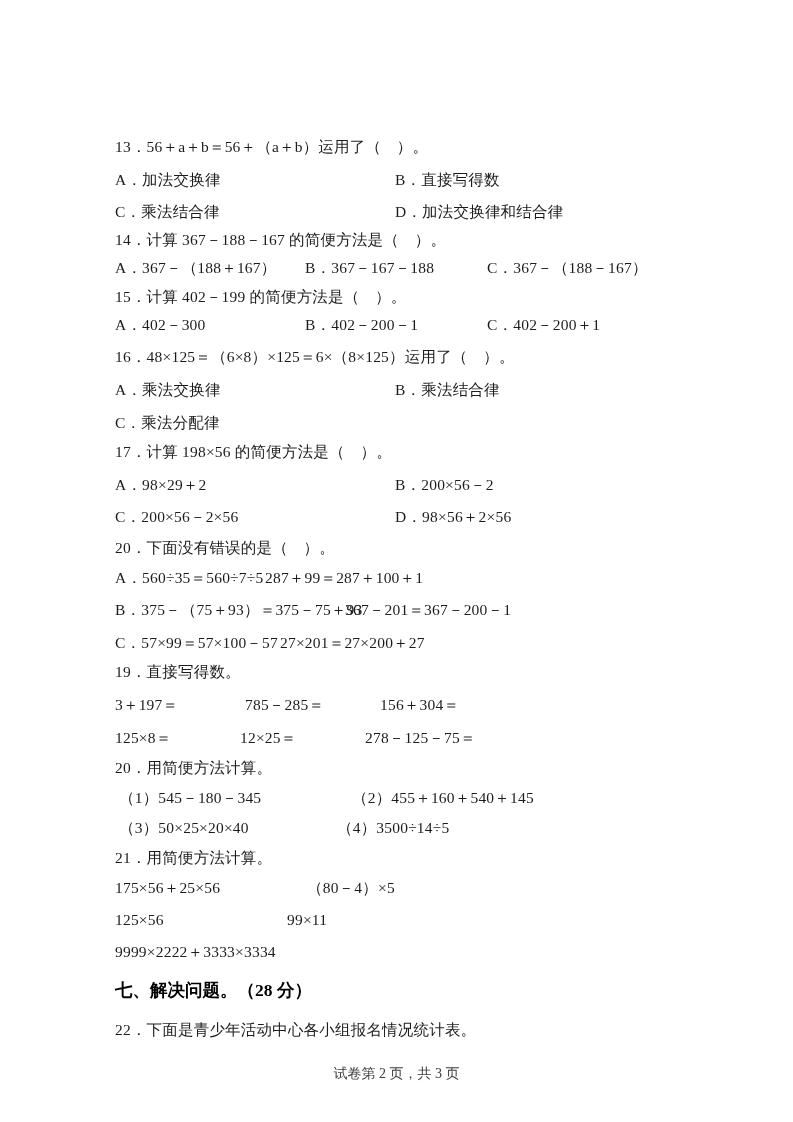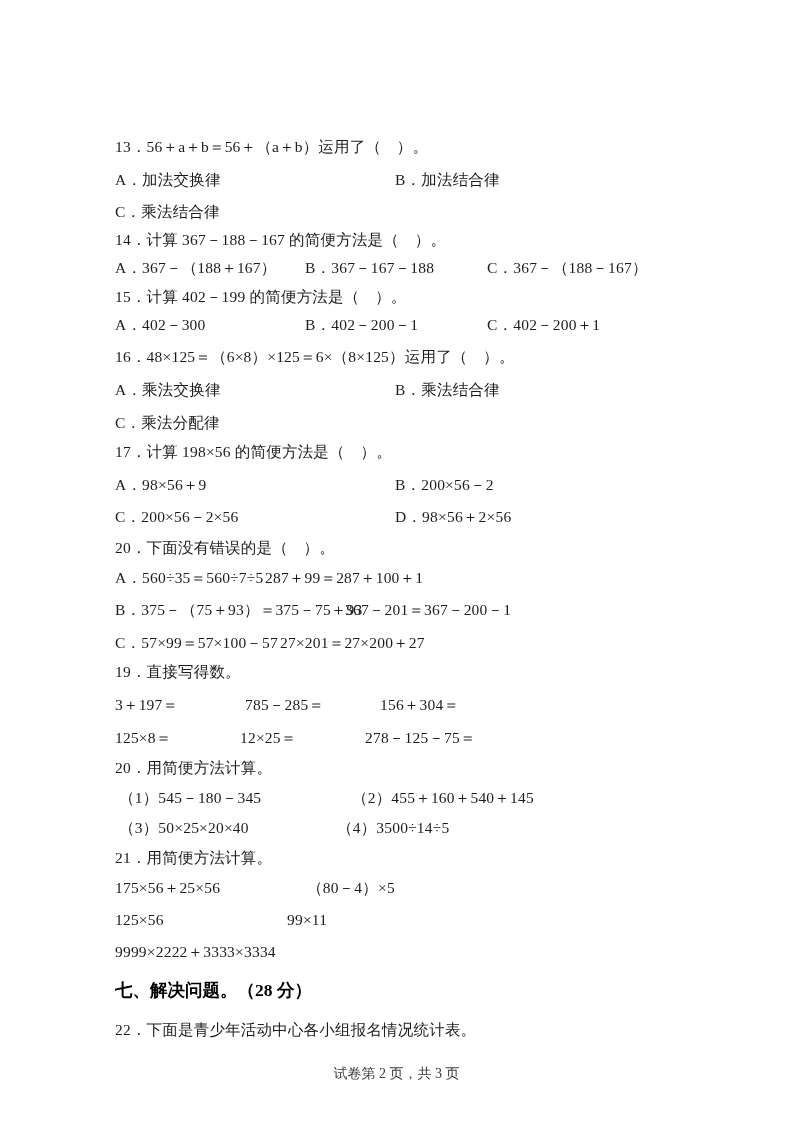--- a/index.html
+++ b/index.html
@@ -37,40 +37,41 @@
   }
 </style>
 </head>
 <body>
 
 <div class="page">
 
 
   <div class="t" style="left:115px;top:136px">13．56＋a＋b＝56＋（a＋b）运用了（　）。</div>
   <div class="t" style="left:115px;top:169px">A．加法交换律</div>
-  <div class="t" style="left:395px;top:169px">B．加法结合律</div>
+  <div class="t" style="left:395px;top:169px">B．直接写得数</div>
   <div class="t" style="left:115px;top:201px">C．乘法结合律</div>
+  <div class="t" style="left:395px;top:201px">D．加法交换律和结合律</div>
 
   <div class="t" style="left:115px;top:229px">14．计算 367－188－167 的简便方法是（　）。</div>
   <div class="t" style="left:115px;top:257px">A．367－（188＋167）</div>
   <div class="t" style="left:305px;top:257px">B．367－167－188</div>
   <div class="t" style="left:487px;top:257px">C．367－（188－167）</div>
 
   <div class="t" style="left:115px;top:286px">15．计算 402－199 的简便方法是（　）。</div>
   <div class="t" style="left:115px;top:314px">A．402－300</div>
   <div class="t" style="left:305px;top:314px">B．402－200－1</div>
   <div class="t" style="left:487px;top:314px">C．402－200＋1</div>
 
   <div class="t" style="left:115px;top:346px">16．48×125＝（6×8）×125＝6×（8×125）运用了（　）。</div>
   <div class="t" style="left:115px;top:379px">A．乘法交换律</div>
   <div class="t" style="left:395px;top:379px">B．乘法结合律</div>
   <div class="t" style="left:115px;top:412px">C．乘法分配律</div>
 
   <div class="t" style="left:115px;top:441px">17．计算 198×56 的简便方法是（　）。</div>
-  <div class="t" style="left:115px;top:474px">A．98×56＋9</div>
+  <div class="t" style="left:115px;top:474px">A．98×29＋2</div>
   <div class="t" style="left:395px;top:474px">B．200×56－2</div>
   <div class="t" style="left:115px;top:506px">C．200×56－2×56</div>
   <div class="t" style="left:395px;top:506px">D．98×56＋2×56</div>
 
   <div class="t" style="left:115px;top:537px">20．下面没有错误的是（　）。</div>
   <div class="t" style="left:115px;top:567px">A．560÷35＝560÷7÷5</div>
   <div class="t" style="left:265px;top:567px">287＋99＝287＋100＋1</div>
   <div class="t" style="left:115px;top:599px">B．375－（75＋93）＝375－75＋93</div>
   <div class="t" style="left:345px;top:599px">367－201＝367－200－1</div>
   <div class="t" style="left:115px;top:632px">C．57×99＝57×100－57</div>

